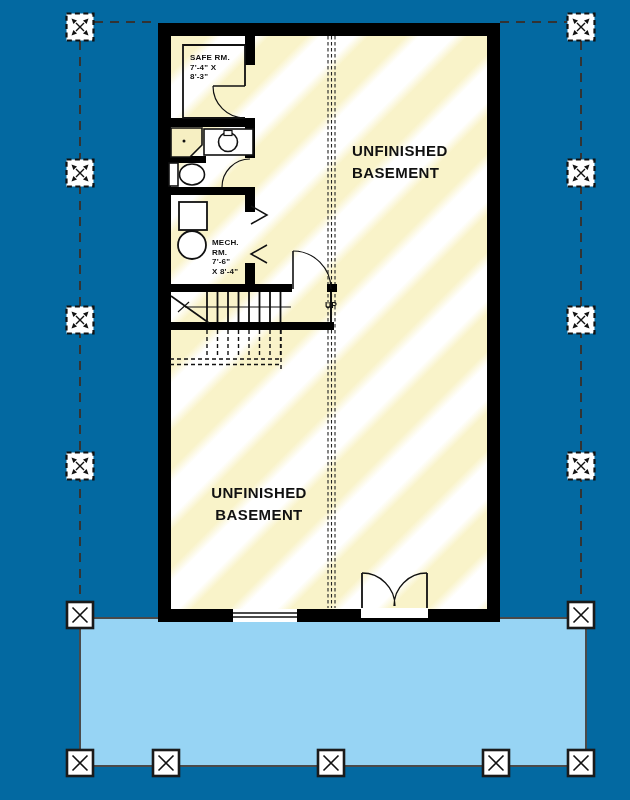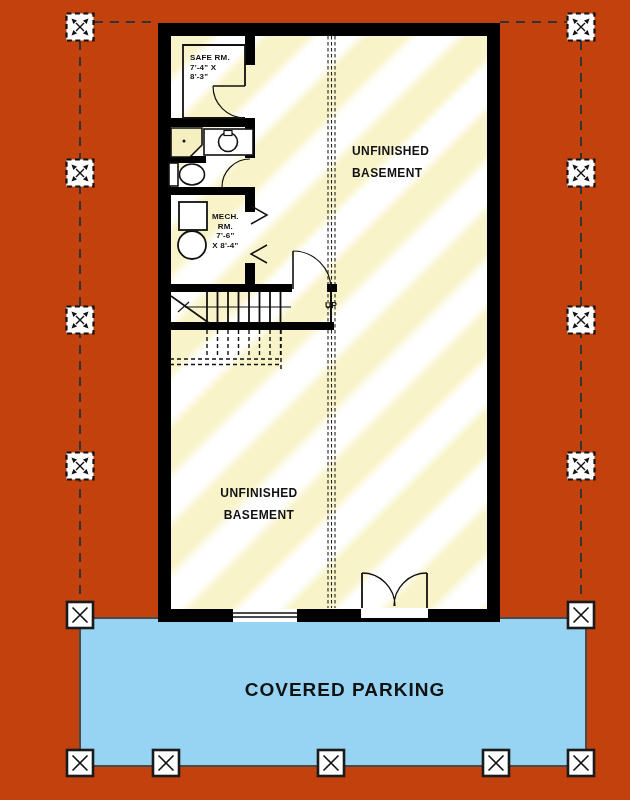--- a/index.html
+++ b/index.html
@@ -1,34 +1,34 @@
 <!DOCTYPE html>
 <html><head>
 <meta charset="utf-8">
 <style>
   html,body{margin:0;padding:0;background:#ffffff;}
   .canvas{
-    position:relative;width:630px;height:800px;overflow:hidden;background:#c2410c;
+    position:relative;width:630px;height:800px;overflow:hidden;background:#0369a1;
     font-family:"Liberation Sans", sans-serif;
   }
   .slab{
     position:absolute;left:79px;top:617px;width:504px;height:146px;
     background:#97D4F4;border:2px solid #4a4a4a;z-index:1;
   }
   .building{
     position:absolute;left:158px;top:23px;width:316px;height:573px;
     border:13px solid #000000;z-index:2;
     background:repeating-linear-gradient(135deg,#F9F3C9 0px,#F9F3C9 26px,#ffffff 36px,#ffffff 60px,#F9F3C9 70px);
   }
   svg.overlay{position:absolute;left:0;top:0;z-index:3;pointer-events:none;}
   .lbl{
     position:absolute;z-index:4;color:#111;font-weight:bold;white-space:pre-line;
   }
   .lbl-room{font-size:8px;line-height:9.5px;letter-spacing:0.2px;}
-  .lbl-basement{font-size:12px;line-height:22px;letter-spacing:0.4px;}
+  .lbl-basement{font-size:15px;line-height:22px;letter-spacing:0.4px;}
   .lbl-up{font-size:8.5px;}
   .lbl-parking{font-size:19px;letter-spacing:1px;}
   .ta-c{text-align:center;}
 </style>
 </head>
 <body>
 
 <div class="canvas">
 
   <div class="slab"></div>
@@ -143,28 +143,27 @@
       <use href="#col-solid" x="331" y="763"></use>
       <use href="#col-solid" x="496" y="763"></use>
       <use href="#col-solid" x="581" y="763"></use>
     </g>
   </svg>
 
   <div class="lbl lbl-room" style="left:190px;top:53px;">SAFE RM.
 7'-4" X
 8'-3"</div>
 
-  <div class="lbl lbl-room" style="left:212px;top:212px;text-align:center;">MECH.
+  <div class="lbl lbl-room" style="left:212px;top:238px;">MECH.
 RM.
 7'-6"
 X 8'-4"</div>
 
   <div class="lbl lbl-up" style="left:293px;top:300px;margin-left:32px;">UP</div>
 
   <div class="lbl lbl-basement" style="left:352px;top:140px;">UNFINISHED
 BASEMENT</div>
 
   <div class="lbl lbl-basement ta-c" style="left:184px;top:482px;width:150px;">UNFINISHED
 BASEMENT</div>
 
-  <div class="lbl lbl-parking ta-c" style="left:210px;top:679px;width:270px;">COVERED PARKING</div>
 
 </div>
 
 </body></html>

